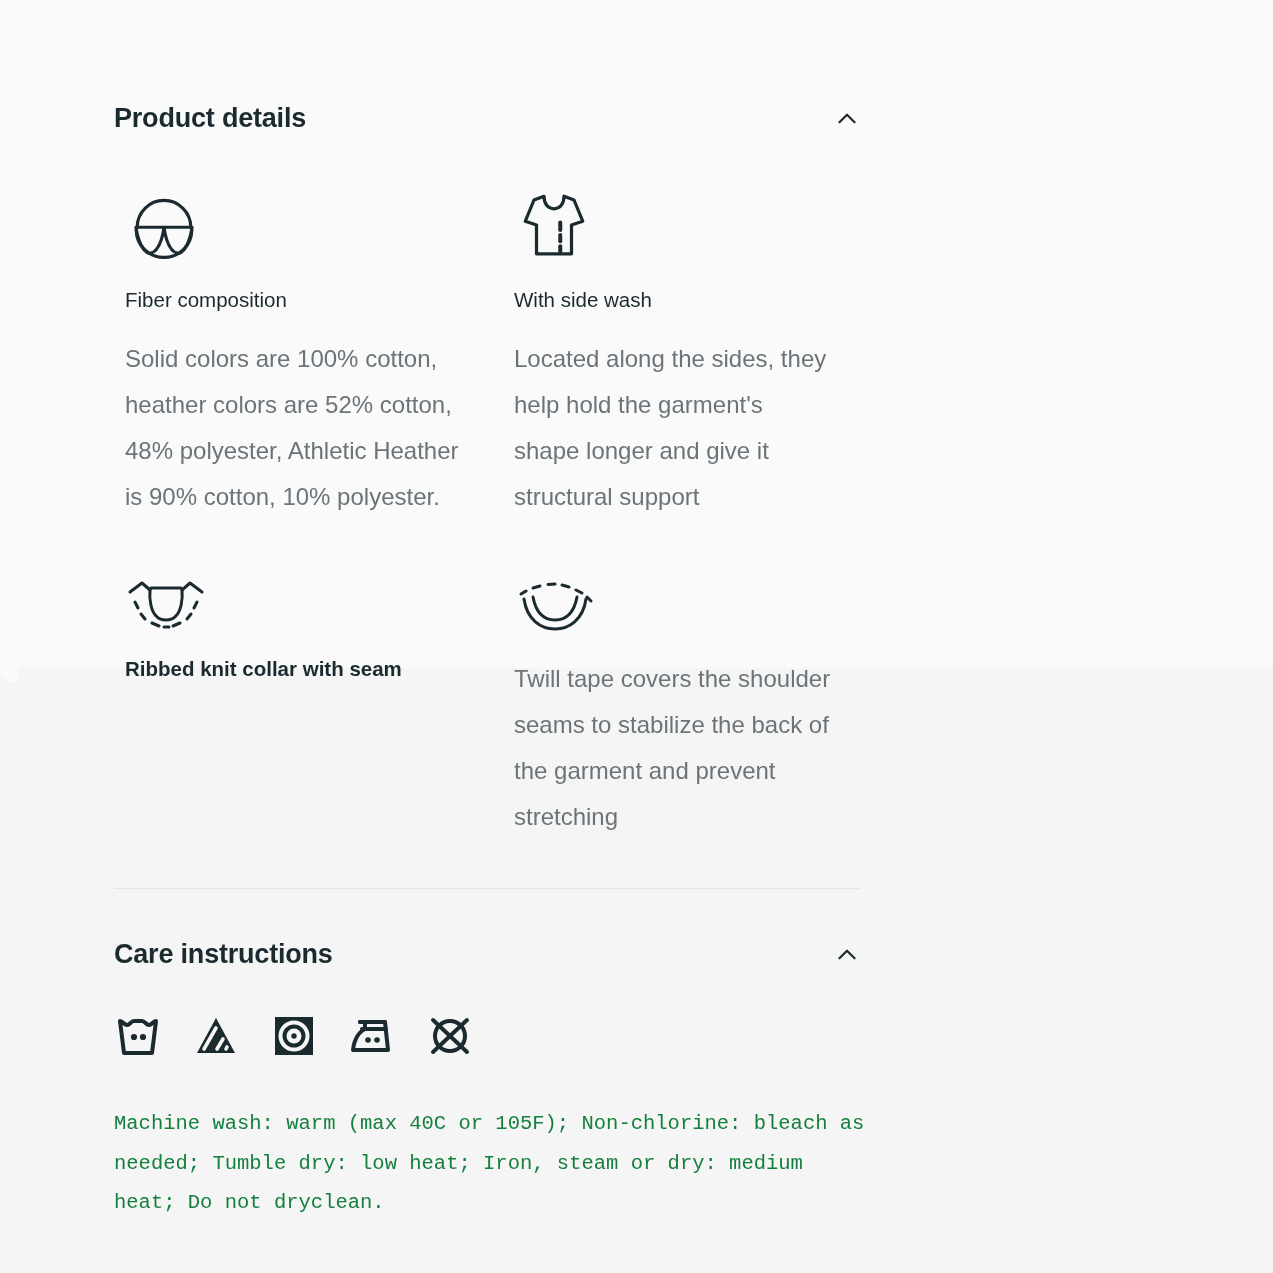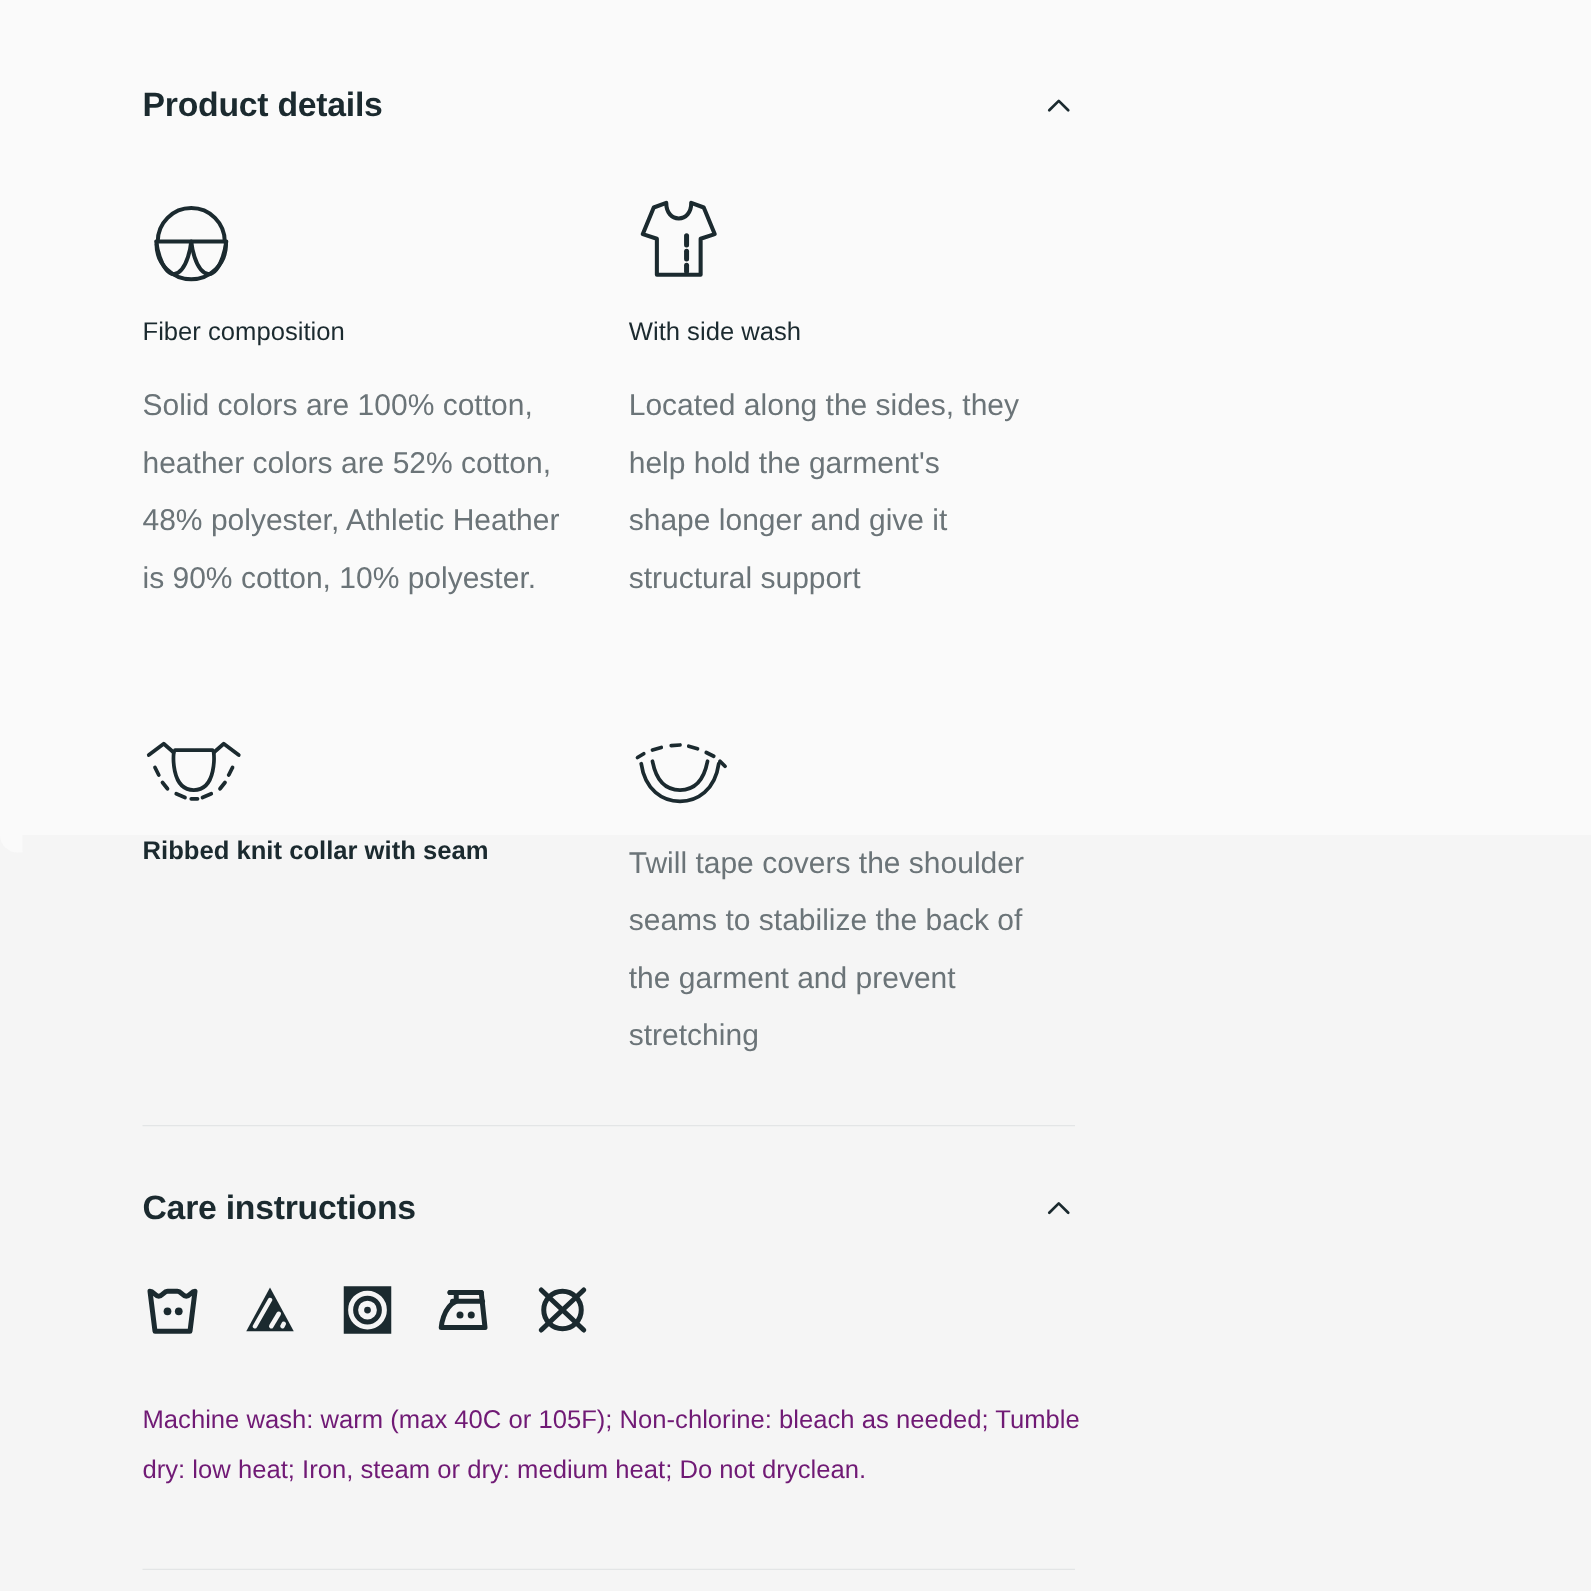--- a/index.html
+++ b/index.html
@@ -68,21 +68,22 @@
     width: 26px;
     height: 26px;
     display: block;
     color: #1b2a2f;
   }
 
   
   .details-grid {
     display: grid;
     grid-template-columns: 389px 357px;
-    row-gap: 84px;
+    row-gap: 38px;
+    margin-left: 11px;
   }
 
   .detail-item {
     padding-right: 40px;
     box-sizing: border-box;
   }
 
   .detail-icon {
     height: 86px;
     display: flex;
@@ -121,34 +122,35 @@
 
   .care-icon {
     width: 48px;
     height: 48px;
     display: block;
     color: #1b2a2f;
   }
 
   .care-text {
     font-size: 20.5px;
-    color: #701a75;
+    color: #15803d;
     line-height: 1.92;
     margin: 0;
     width: 760px;
+    font-family: Liberation Mono, monospace;
   }
 </style>
 </head>
 <body>
 
 <div class="bg-panel"></div>
 
 <div class="page">
 
-  <div class="section" style="padding-top:69px;">
+  <div class="section" style="padding-top:103px;">
 
     <div class="section-header">
       <h2 class="section-title">Product details</h2>
       <span>
         <svg class="chevron" viewBox="0 0 24 24" fill="none" stroke="currentColor" stroke-width="2" stroke-linecap="round" stroke-linejoin="round">
           <polyline points="5,15 12,8 19,15"></polyline>
         </svg>
       </span>
     </div>
 

